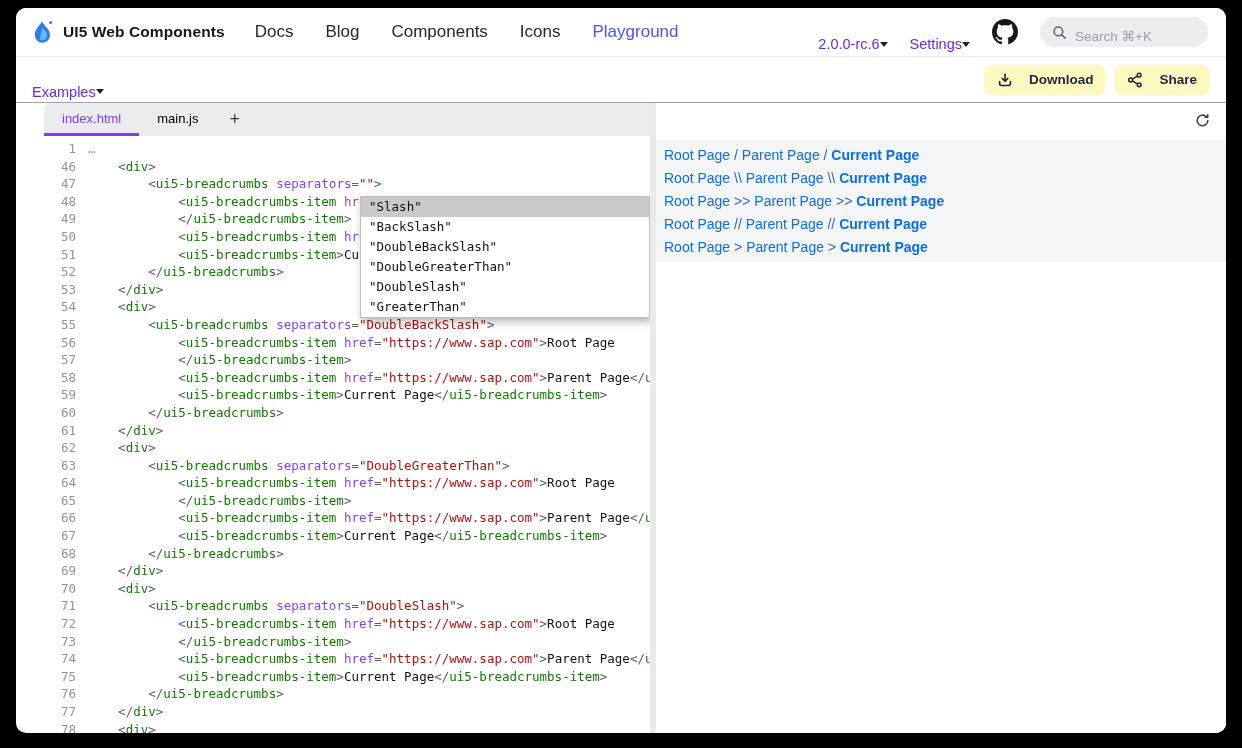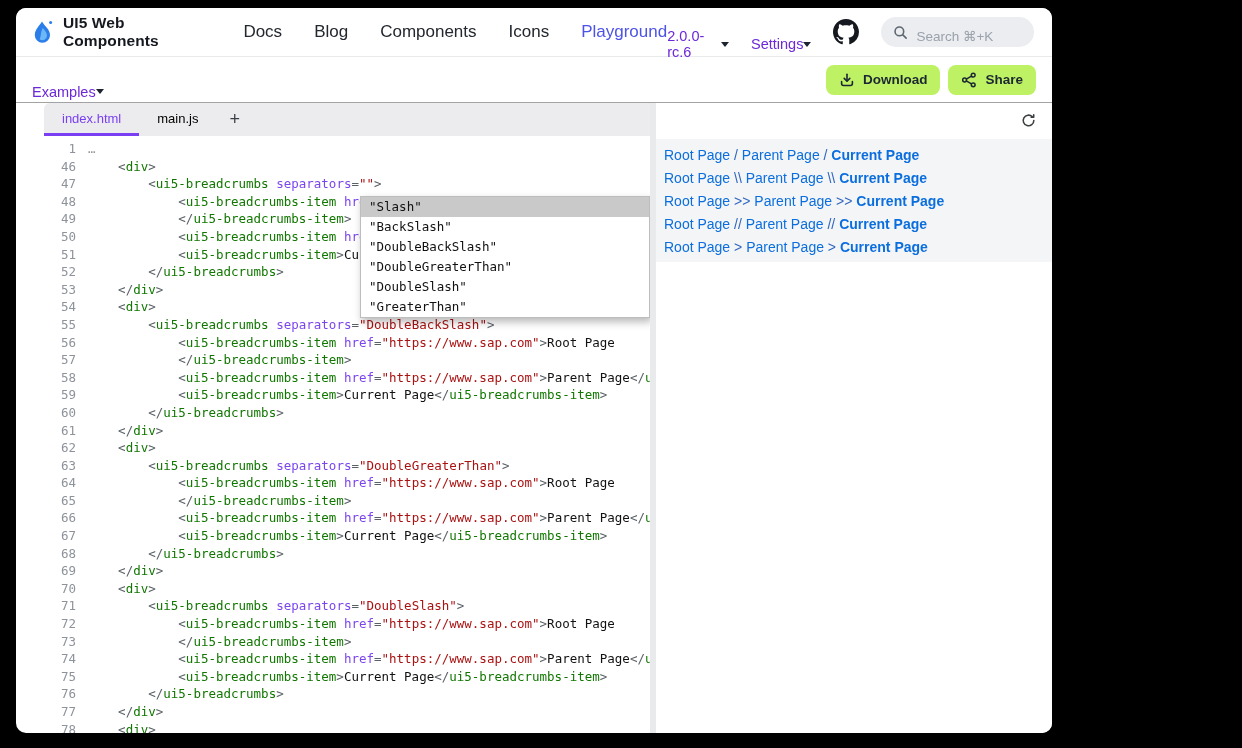--- a/index.html
+++ b/index.html
@@ -4,21 +4,21 @@
 <style>
   * { box-sizing: border-box; margin: 0; padding: 0; }
   html,body { width:1242px; height:748px; }
   body {
     background:#000;
     position:relative;
     font-family:"Liberation Sans", sans-serif;
     overflow:hidden;
   }
   .window {
-    position:absolute; left:16px; top:8px; width:1036px; height:725px;
+    position:absolute; left:16px; top:8px; width:1210px; height:725px;
     background:#fff; border-radius:10px; overflow:hidden;
   }
 
   
   .site-header {
     height:49px; display:flex; align-items:center; padding:0 18px 0 16px;
     border-bottom:1px solid #e8eaec; background:#fff;
   }
   .brand { display:flex; align-items:center; gap:9px; }
   .brand-title { font-size:15.5px; font-weight:700; color:#15191f; letter-spacing:.1px; }
@@ -35,22 +35,22 @@
   }
   .search-placeholder { font-size:13.5px; color:#9aa1ab;margin-top:8px; }
 
   
   .toolbar {
     height:46px; display:flex; align-items:center; padding:0 16px;
     border-bottom:1px solid #a3a3a3; background:#fff;
   }
   .toolbar-right { margin-left:auto; display:flex; gap:8px; }
   .btn {
-    height:30px; display:flex; align-items:center; gap:8px; padding:0 13px;
-    background:#bef264; border:none; border-radius:8px; cursor:pointer;
+    height:30px; display:flex; align-items:center; gap:16px; padding:0 13px;
+    background:#fef9c3; border:none; border-radius:8px; cursor:pointer;
     font-family:"Liberation Sans",sans-serif; font-size:13.5px; font-weight:700; color:#1d2633;text-align:right;
   }
 
   
   .main { display:flex; height:630px;margin-left:28px; }
   .editor-pane { width:606px; position:relative; background:#fff; overflow:hidden; }
   .pane-divider { width:6px; background:#e9eaec; }
   .preview-pane { flex:1; background:#fff; display:flex; flex-direction:column; }
 
   

